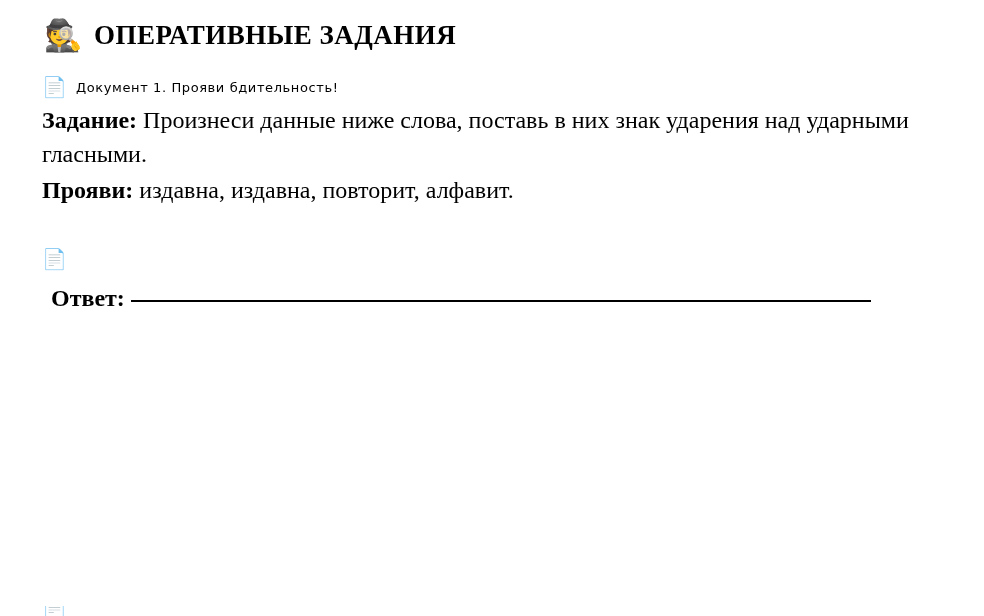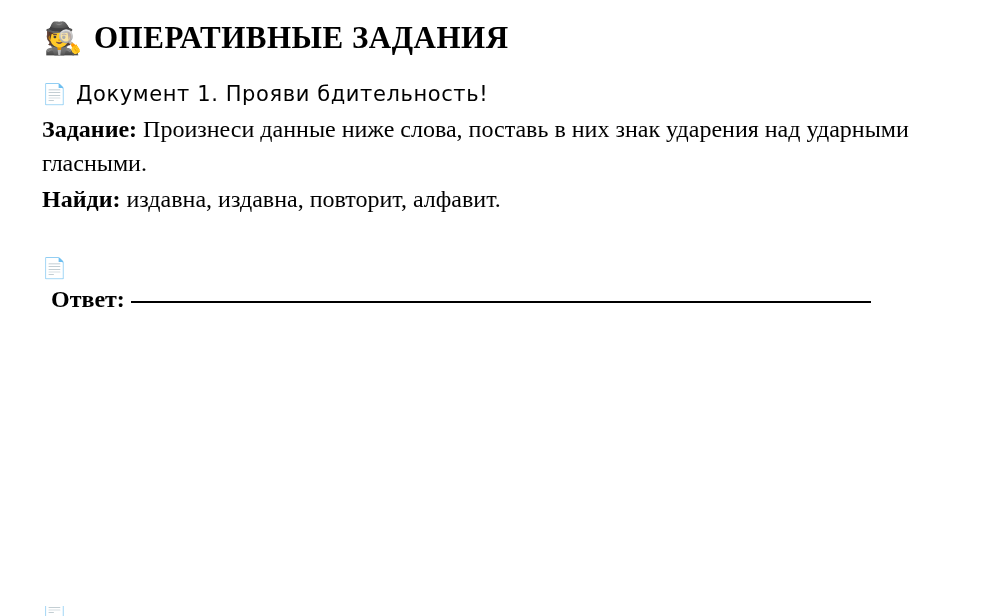--- a/index.html
+++ b/index.html
@@ -30,21 +30,21 @@
   .title-emoji {
     font-size: 31px;
     line-height: 1;
     display: inline-block;
     width: 36px;
     text-align: center;
   }
   .title-text {
     font-family: "Liberation Serif", serif;
     font-weight: bold;
-    font-size: 31px;
+    font-size: 27px;
     letter-spacing: 0.5px;
     text-transform: uppercase;
   }
   .doc-block {
     padding-left: 42px;
     padding-right: 40px;
   }
   .doc-head {
     display: flex;
     align-items: center;
@@ -55,42 +55,42 @@
   .doc-icon {
     font-size: 20px;
     line-height: 1;
     display: inline-block;
     width: 22px;
     text-align: center;
     color: #9fb3c8;
   }
   .doc-head-text {
     font-family: "DejaVu Sans", sans-serif;
-    font-size: 21px;
+    font-size: 13px;
     font-weight: 500;
     letter-spacing: 0.6px;
   }
   .line {
     font-size: 24px;
     line-height: 1.42;
     margin: 0 0 2px 0;
   }
   .line.indent {
     padding-left: 5px;
   }
   .line b {
     font-weight: bold;
   }
   .answer-line {
     display: flex;
     align-items: baseline;
     gap: 6px;
     font-size: 24px;
     padding-left: 9px;
-    margin-top: 8px;
+    margin-top: 16px;
   }
   .answer-rule {
     flex: 1;
     border-bottom: 2px solid #000;
     transform: translateY(-4px);
     max-width: 740px;
   }
   .gap-2 {
     height: 14px;
   }
@@ -120,21 +120,21 @@
 
   <div class="doc-block">
     <div class="doc-head">
       <span class="doc-icon">📄</span>
       <span class="doc-head-text">Документ 1. Прояви бдительность!</span>
     </div>
     <p class="line">
       <b>Задание:</b><span> Произнеси данные ниже слова, поставь в них знак ударения над ударными гласными.</span>
     </p>
     <p class="line">
-      <b>Найди:</b><span> издавна, издавна, повторит, алфавит.</span>
+      <b>Прояви:</b><span> издавна, издавна, повторит, алфавит.</span>
     </p>
   </div>
 
   <div class="gap-2"></div>
 
   <div class="doc-block">
     <div class="doc-head">
       <span class="doc-icon">📄</span>
     </div>
     <div class="answer-line">

